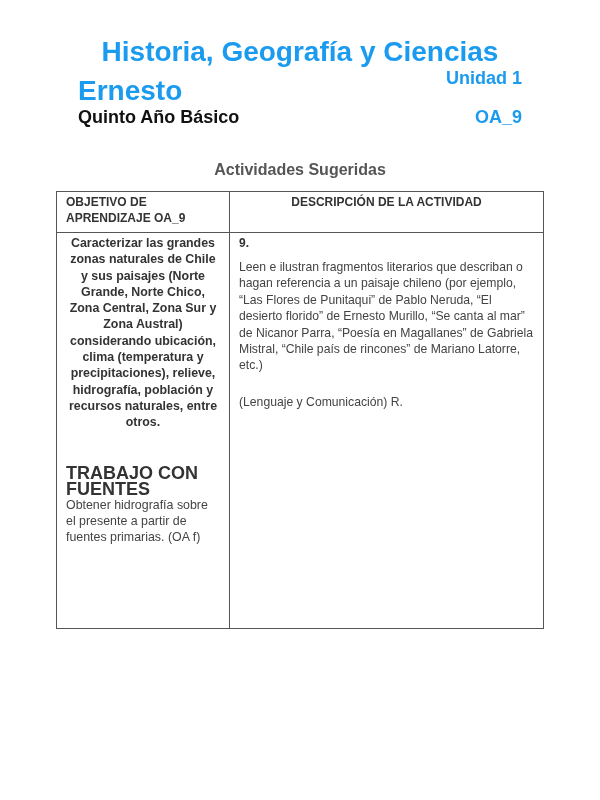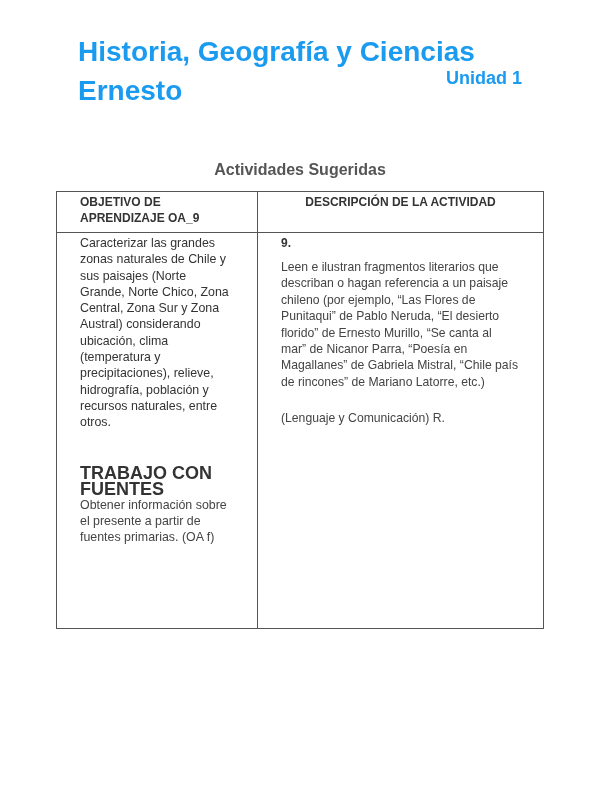--- a/index.html
+++ b/index.html
@@ -13,20 +13,21 @@
       position: relative;
       overflow: hidden;
       font-family: "Liberation Sans", sans-serif;
       color: #222222;
     }
     .header {
       position: absolute;
       left: 78px;
       top: 36px;
       width: 444px;
+      text-align: center;
     }
     .title {
       font-family: "Liberation Sans", sans-serif;
       font-weight: bold;
       font-size: 28px;
       line-height: 31px;
       color: #1a9bf0;
       margin: 0;
     }
     .title-row2 {
@@ -76,44 +77,45 @@
       width: 488px;
       height: 438px;
       border-collapse: collapse;
       table-layout: fixed;
     }
     table.activities td, table.activities th {
       border: 1.5px solid #555555;
       vertical-align: top;
       font-size: 12px;
       line-height: 16px;
-      padding: 2px 23px;
+      padding: 2px 9px;
       color: #333333;
     }
     table.activities th {
       font-weight: bold;
       height: 36px;
     }
     th.col1 {
       width: 154px;
       text-align: left;
       font-weight: normal;
       color: #444444;
     }
     th.col2 {
       text-align: center;
       font-weight: bold;
       color: #444444;
       margin-top: 28px;
     }
     .obj-bold {
-      font-weight: normal;
+      font-weight: bold;
       color: #333333;
       font-size: 12.4px;
       line-height: 16.3px;
+      text-align: center;
     }
     .spacer {
       height: 34px;
     }
     .fuentes-title {
       font-weight: bold;
       color: #333333;
       font-size: 18px;
     }
     .fuentes-text {
@@ -139,36 +141,40 @@
   </style>
 </head>
 <body>
 
 <div class="header">
   <div class="title">Historia, Geografía y Ciencias</div>
   <div class="title-row2">
     <div class="title">Ernesto</div>
     <div class="unit">Unidad 1</div>
   </div>
+  <div class="sub-row">
+    <div class="grade">Quinto Año Básico</div>
+    <div class="oa">OA_9</div>
+  </div>
 </div>
 
 <div class="section-title">Actividades Sugeridas</div>
 
 <table class="activities">
   <tbody>
       <tr>
     <th class="col1">OBJETIVO DE APRENDIZAJE OA_9</th>
     <th class="col2">DESCRIPCIÓN DE LA ACTIVIDAD</th>
   </tr>
   <tr>
     <td>
       <div class="obj-bold">Caracterizar las grandes zonas naturales de Chile y sus paisajes (Norte Grande, Norte Chico, Zona Central, Zona Sur y Zona Austral) considerando ubicación, clima (temperatura y precipitaciones), relieve, hidrografía, población y recursos naturales, entre otros.</div>
       <div class="spacer"></div>
       <div class="fuentes-title">TRABAJO CON FUENTES</div>
-      <div class="fuentes-text">Obtener información sobre el presente a partir de fuentes primarias. (OA f)</div>
+      <div class="fuentes-text">Obtener hidrografía sobre el presente a partir de fuentes primarias. (OA f)</div>
     </td>
     <td>
       <div class="act-num">9.</div>
       <div class="act-desc">Leen e ilustran fragmentos literarios que describan o hagan referencia a un paisaje chileno (por ejemplo, “Las Flores de Punitaqui” de Pablo Neruda, “El desierto florido” de Ernesto Murillo, “Se canta al mar” de Nicanor Parra, “Poesía en Magallanes” de Gabriela Mistral, “Chile país de rincones” de Mariano Latorre, etc.)</div>
       <div class="act-area">(Lenguaje y Comunicación) R.</div>
     </td>
   </tr>
 </tbody>
   </table>
 

